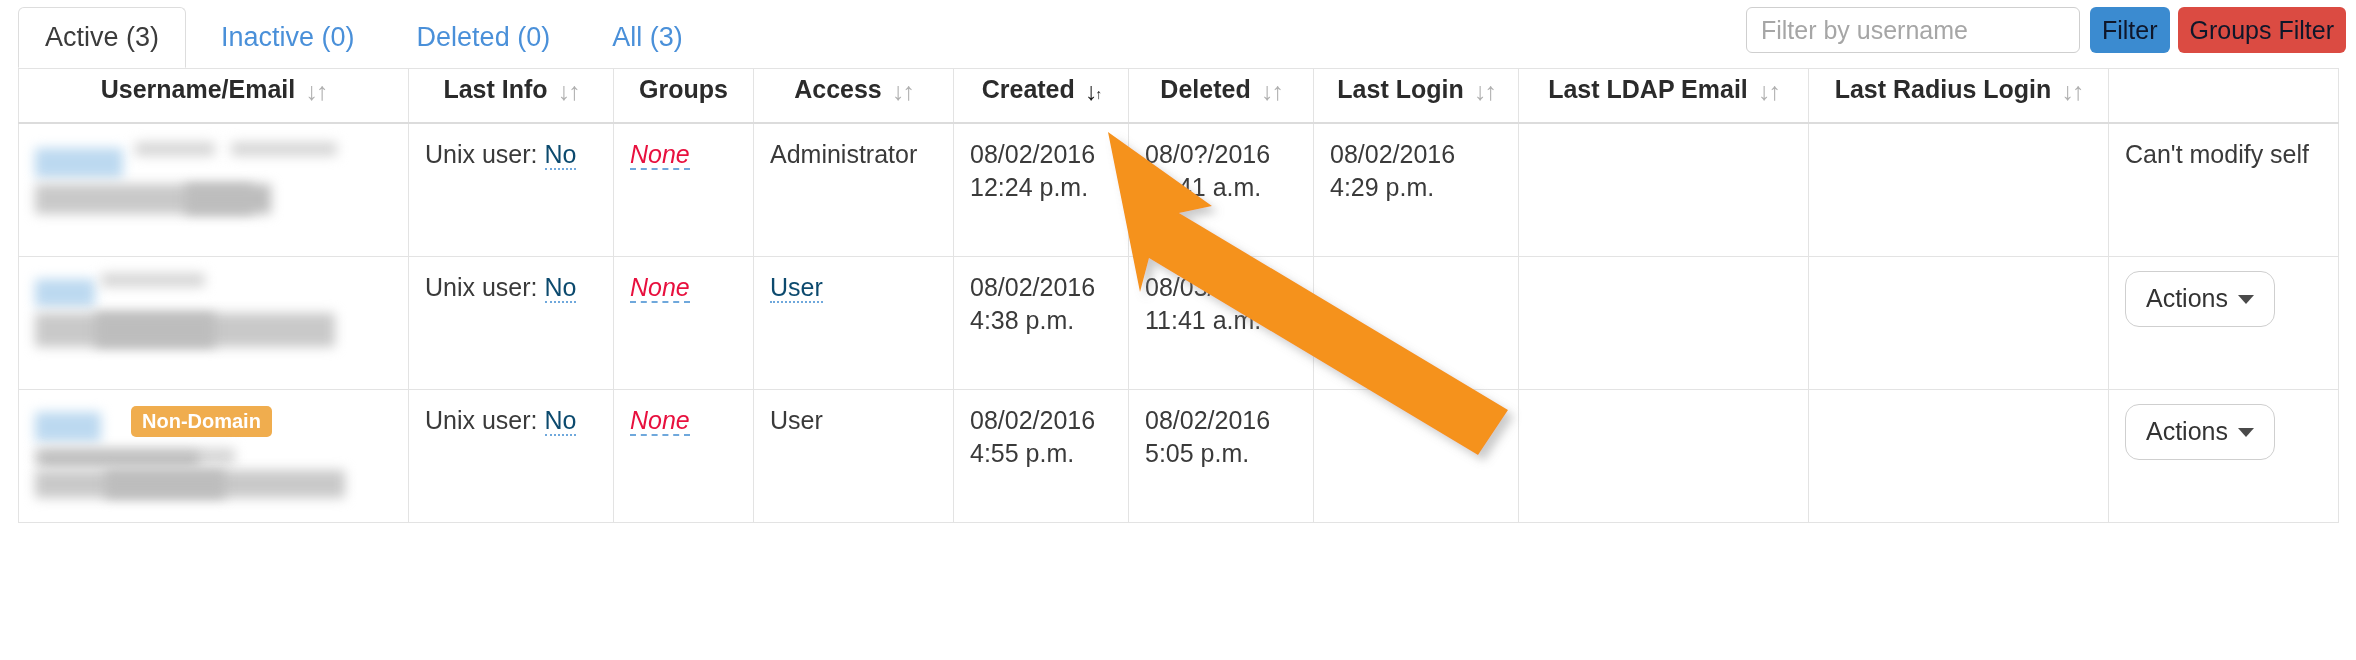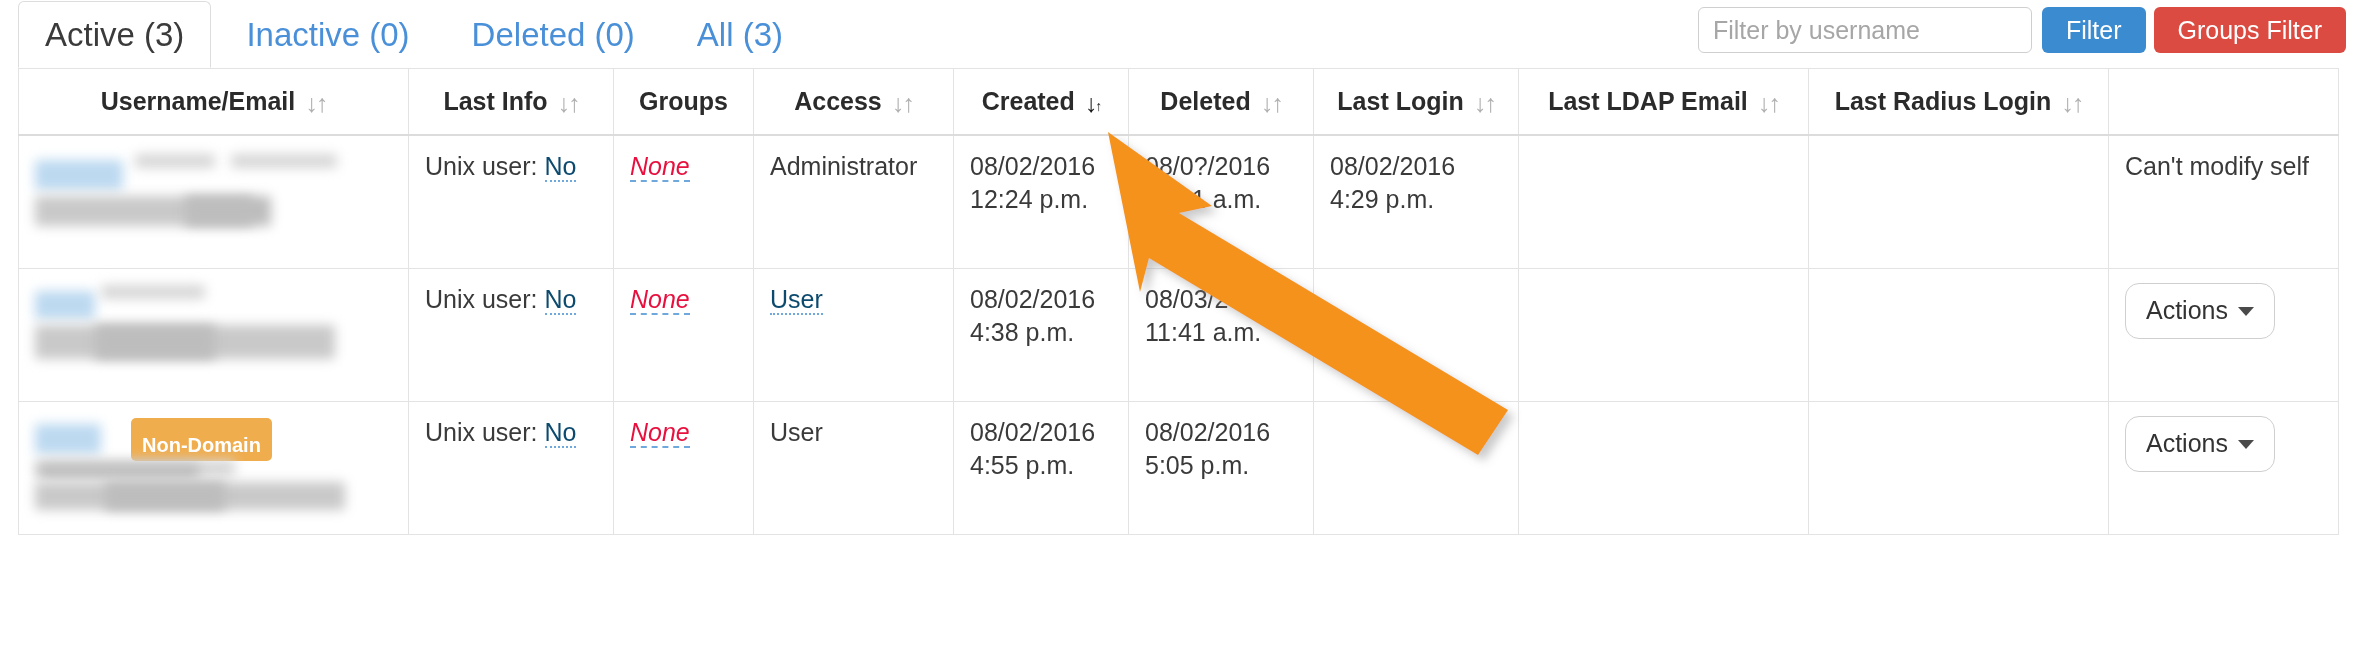--- a/index.html
+++ b/index.html
@@ -29,21 +29,21 @@
   }
   .tabs {
     position: absolute;
     left: 18px;
     top: 5px;
     display: flex;
     align-items: flex-end;
     height: 62px;
   }
   .tab {
-    font-size: 33px;
+    font-size: 27px;
     line-height: 1;
     color: #4a90d9;
     padding: 16px 26px 16px;
     margin-right: 8px;
     border: 1px solid transparent;
     border-radius: 6px 6px 0 0;
     cursor: pointer;
     white-space: nowrap;
     background: transparent;
     position: relative;
@@ -79,23 +79,23 @@
     background: #fff;
   }
   .filter-input::placeholder { color: #a6a6a6; }
   .btn {
     height: 46px;
     box-sizing: border-box;
     border: none;
     border-radius: 6px;
     font-size: 25px;
     font-family: "Liberation Sans", sans-serif;
-    color: #ffffff;
-    cursor: pointer;
-    padding: 0 24px;
+    color: #0f172a;
+    cursor: pointer;
+    padding: 0 12px;
     line-height: 46px;
     white-space: nowrap;
   }
   .btn-primary { background: #3b8bd0; margin-left: 10px; }
   .btn-danger  { background: #db4b42; margin-left: 8px; }
 
   
   .table-wrap {
     position: absolute;
     left: 18px;
@@ -113,21 +113,21 @@
     border: 1px solid #e3e3e3;
     vertical-align: top;
     padding: 14px 16px;
     font-size: 25px;
     line-height: 1.32;
   }
   table.users th {
     font-weight: bold;
     color: #2b2b2b;
     border-bottom: 2px solid #dcdcdc;
-    padding-top: 16px;
+    padding-top: 4px;
     padding-bottom: 16px;
     white-space: nowrap;
     cursor: pointer;
   }
   table.users td { color: #3a3a3a; height: 104px; }
 
   .sort {
     display: inline-block;
     margin-left: 10px;
     position: relative;
@@ -162,21 +162,21 @@
   .r-grey2 { background: #d6d6d6; }
   .r-grey3 { background: #bdbdbd; }
 
   .badge {
     display: inline-block;
     background: #f0ad4e;
     color: #ffffff;
     font-size: 20px;
     font-weight: bold;
     border-radius: 5px;
-    padding: 17px 11px 6px;
+    padding: 5px 11px 6px;
     line-height: 1;
     position: absolute;
     left: 96px;
     top: 2px;
   }
 
   .lnk {
     color: #0c4a6e;
     text-decoration: none;
     border-bottom: 2px dotted #6fa8dc;

